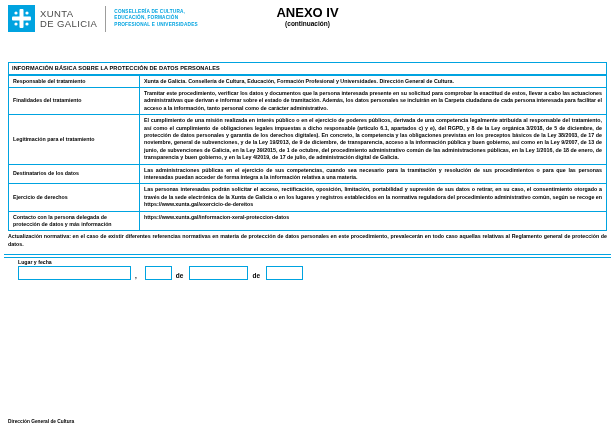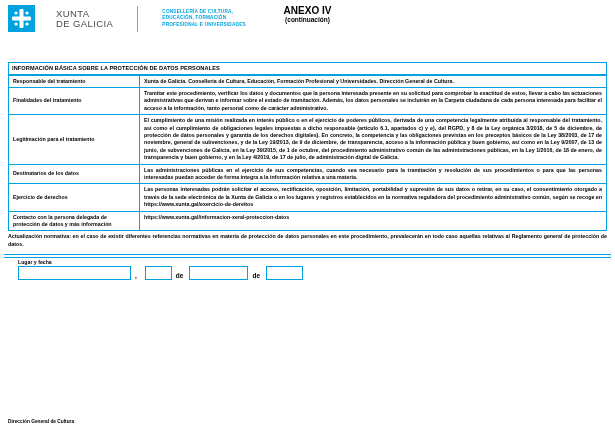--- a/index.html
+++ b/index.html
@@ -1,29 +1,29 @@
 <!DOCTYPE html>
 <html><head>
 <meta charset="utf-8">
 <style>
   :root{ --accent:#00a3e0; --ink:#000; --brand-ink:#4a4a49; }
   *{ box-sizing:border-box; margin:0; padding:0; }
   html,body{ background:#fff; }
   body{ width:615px; height:439px; font-family:"Liberation Sans", sans-serif; color:var(--ink); position:relative; overflow:hidden; }
 
   
-  .brand{ position:absolute; left:8px; top:5px; display:flex; align-items:center; gap:21px; }
+  .brand{ position:absolute; left:8px; top:5px; display:flex; align-items:center; gap:5px; }
   .logo-box{ width:27px; height:27px; background:var(--accent); position:relative; flex:0 0 27px; }
   .logo-box svg{ display:block; }
   .brand-name{ color:var(--brand-ink); font-size:9.5px; line-height:1.05; letter-spacing:.4px; font-weight:500; }
   .brand-sep{ width:1px; height:26px; background:#9d9d9c; margin:0 3px; }
   .dept{ color:var(--accent); font-size:4.7px; font-weight:700; line-height:1.35; letter-spacing:.2px; }
 
   .annex{ position:absolute; left:0; right:0; top:5px; text-align:center; }
-  .annex-title{ font-size:10px; font-weight:700; }
+  .annex-title{ font-size:13px; font-weight:700; }
   .annex-sub{ font-size:6.5px; font-weight:700; }
 
   
   .main{ position:absolute; left:8px; top:62px; width:599px; }
 
   .ptable{ border:1.6px solid var(--accent); background:#fff; }
   .ptable-title{ font-size:5.6px; font-weight:700; padding:2px 3px 2.5px; border-bottom:1.2px solid var(--accent); letter-spacing:.1px; }
   .prow{ display:flex; border-top:1px solid var(--accent); }
   .prow:first-of-type{ border-top:none; }
   .plabel{ flex:0 0 131px; width:131px; padding:2px 4px; font-size:5.3px; font-weight:700; border-right:1.2px solid var(--accent); display:flex; align-items:center; line-height:1.35; }

